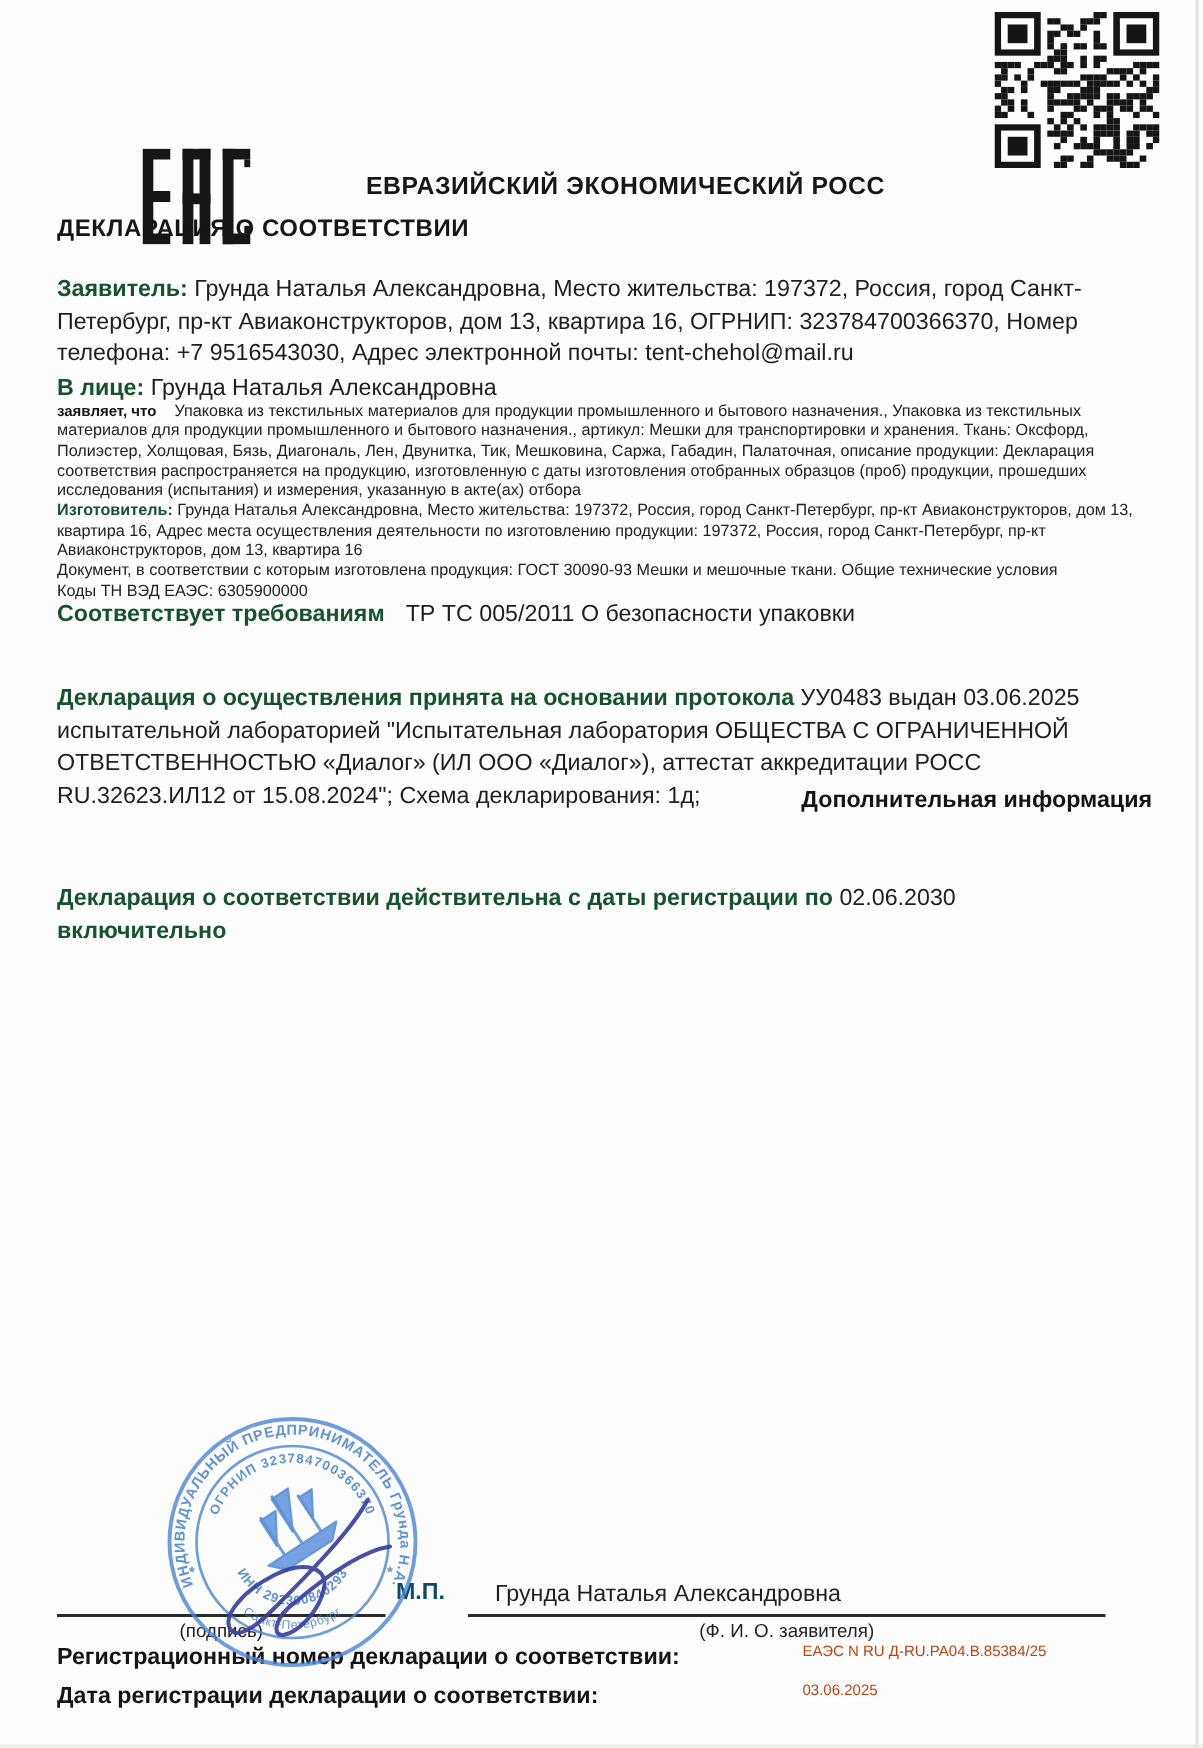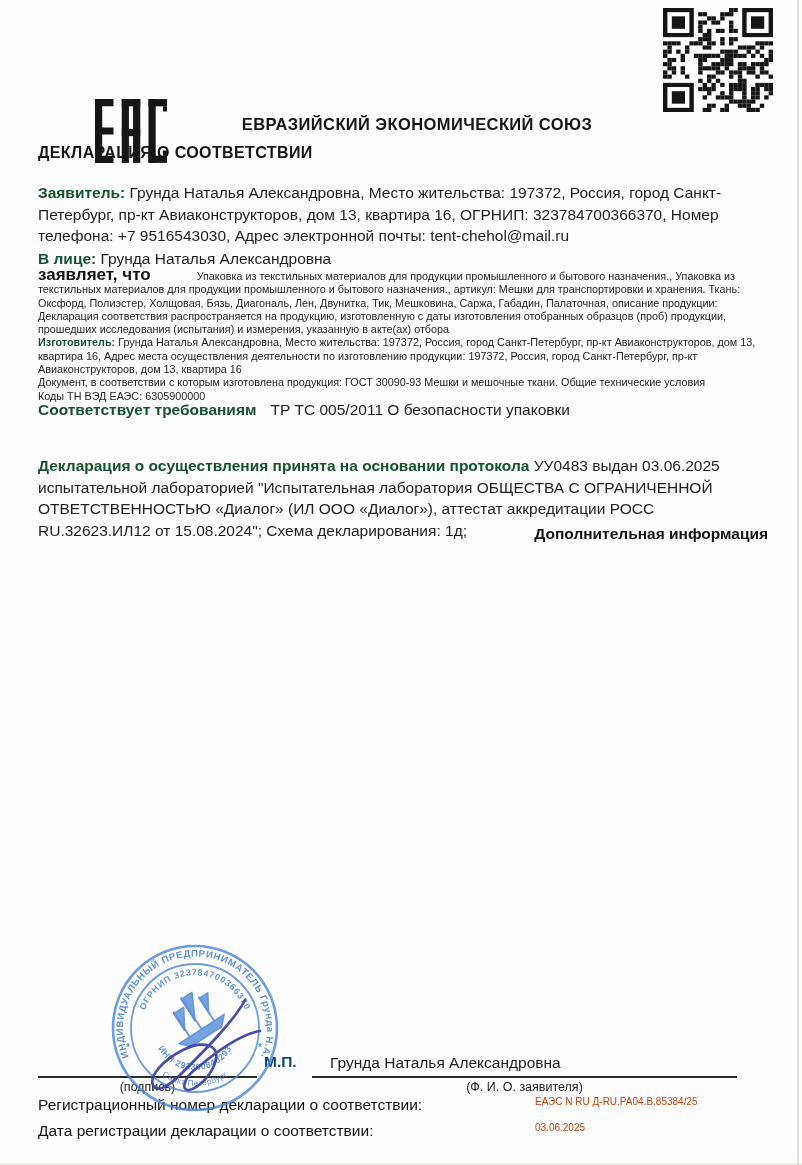--- a/index.html
+++ b/index.html
@@ -11,31 +11,31 @@
   .scan-edge-right{position:absolute;top:0;right:3px;width:2px;height:100%;background:#d8d4c8;opacity:.65;}
   .scan-edge-bottom{position:absolute;left:0;bottom:0;width:100%;height:2px;background:#e4e2da;opacity:.7;}
   .abs{position:absolute;}
   .b{font-weight:bold;color:#14532d;}
   .union-title{left:38px;top:115px;width:758px;text-align:center;font-weight:bold;font-size:16.5px;letter-spacing:.4px;color:#161616;}
   .doc-title{left:38px;top:144px;width:758px;text-align:left;font-weight:bold;font-size:16px;letter-spacing:.4px;color:#161616;}
   .body-text{font-size:15.5px;line-height:21.5px;}
   .applicant{left:38px;top:182px;width:730px;}
   .inperson{left:38px;top:248px;width:730px;}
   .smallblock{left:38px;top:268px;width:733px;font-size:10.8px;line-height:13.3px;color:#222;}
-  .smallblock .lead{font-size:17px;font-weight:bold;color:#141414;margin-right:46px;}
+  .smallblock .lead{font-size:10px;font-weight:bold;color:#141414;margin-right:12px;}
   .conformity{left:38px;top:399px;width:730px;}
   .conformity .val{margin-left:14px;}
   .basis{left:38px;top:455px;width:700px;}
   .addinfo{left:38px;top:525px;width:730px;font-weight:bold;font-size:15.5px;color:#141414;text-align:right;}
   .validity{left:38px;top:588px;width:700px;}
   .sig-line{height:0;border-top:2px solid #2b2b2b;}
   .caption{font-size:12.5px;color:#222;text-align:center;}
   .mp{left:264px;top:1053px;font-weight:bold;font-size:15.5px;color:#0c4a6e;}
   .name{left:330px;top:1054px;font-size:15.5px;}
-  .reg-label{font-weight:normal;font-size:15.5px;color:#141414;}
+  .reg-label{font-weight:bold;font-size:15.5px;color:#141414;}
   .reg-value{font-size:10px;color:#c2410c;margin-left:32px;}
   svg{display:block;}
   .stamp-wrap{pointer-events:none;}
 </style>
 </head>
 <body>
 
 <div class="page">
   <div class="scan-edge-right"></div>
   <div class="scan-edge-bottom"></div>
@@ -273,40 +273,41 @@
         <rect x="2" y="2" width="3" height="3" fill="#151515"></rect>
         <rect x="18" y="0" width="7" height="7" fill="#151515"></rect>
         <rect x="19" y="1" width="5" height="5" fill="#ffffff"></rect>
         <rect x="20" y="2" width="3" height="3" fill="#151515"></rect>
         <rect x="0" y="18" width="7" height="7" fill="#151515"></rect>
         <rect x="1" y="19" width="5" height="5" fill="#ffffff"></rect>
         <rect x="2" y="20" width="3" height="3" fill="#151515"></rect>
       </svg>
   </div>
 
-  <div class="abs union-title">ЕВРАЗИЙСКИЙ ЭКОНОМИЧЕСКИЙ СОЮЗ</div>
+  <div class="abs union-title">ЕВРАЗИЙСКИЙ ЭКОНОМИЧЕСКИЙ РОСС</div>
   <div class="abs doc-title">ДЕКЛАРАЦИЯ О СООТВЕТСТВИИ</div>
 
   <div class="abs applicant body-text"><span class="b">Заявитель:</span><span> Грунда Наталья Александровна, Место жительства: 197372, Россия, город Санкт-Петербург, пр-кт Авиаконструкторов, дом 13, квартира 16, ОГРНИП: 323784700366370, Номер телефона: +7 9516543030, Адрес электронной почты: tent-chehol@mail.ru</span></div>
 
   <div class="abs inperson body-text"><span class="b">В лице:</span><span> Грунда Наталья Александровна</span></div>
 
   <div class="abs smallblock">
     <div><span class="lead">заявляет, что</span><span>Упаковка из текстильных материалов для продукции промышленного и бытового назначения., Упаковка из текстильных материалов для продукции промышленного и бытового назначения., артикул: Мешки для транспортировки и хранения. Ткань: Оксфорд, Полиэстер, Холщовая, Бязь, Диагональ, Лен, Двунитка, Тик, Мешковина, Саржа, Габадин, Палаточная, описание продукции: Декларация соответствия распространяется на продукцию, изготовленную с даты изготовления отобранных образцов (проб) продукции, прошедших исследования (испытания) и измерения, указанную в акте(ах) отбора</span></div>
     <div><span class="b" style="font-size:10.8px;">Изготовитель:</span><span> Грунда Наталья Александровна, Место жительства: 197372, Россия, город Санкт-Петербург, пр-кт Авиаконструкторов, дом 13, квартира 16, Адрес места осуществления деятельности по изготовлению продукции: 197372, Россия, город Санкт-Петербург, пр-кт Авиаконструкторов, дом 13, квартира 16</span></div>
     <div>Документ, в соответствии с которым изготовлена продукция: ГОСТ 30090-93 Мешки и мешочные ткани. Общие технические условия</div>
     <div>Коды ТН ВЭД ЕАЭС: 6305900000</div>
   </div>
 
   <div class="abs conformity body-text"><span class="b">Соответствует требованиям</span><span class="val">ТР ТС 005/2011 О безопасности упаковки</span></div>
 
   <div class="abs basis body-text"><span class="b">Декларация о осуществления принята на основании протокола</span><span> УУ0483 выдан 03.06.2025 испытательной лабораторией "Испытательная лаборатория ОБЩЕСТВА С ОГРАНИЧЕННОЙ ОТВЕТСТВЕННОСТЬЮ «Диалог» (ИЛ ООО «Диалог»), аттестат аккредитации РОСС RU.32623.ИЛ12 от 15.08.2024"; Схема декларирования: 1д;</span></div>
 
   <div class="abs addinfo">Дополнительная информация</div>
 
+  <div class="abs validity body-text"><span class="b">Декларация о соответствии действительна с даты регистрации по</span><span> 02.06.2030 </span><span class="b">включительно</span></div>
 
   <div class="abs sig-line" style="left:38px;top:1076px;width:219px;"></div>
   <div class="abs caption" style="left:38px;top:1080px;width:219px;">(подпись)</div>
   <div class="abs mp">М.П.</div>
   <div class="abs name">Грунда Наталья Александровна</div>
   <div class="abs sig-line" style="left:312px;top:1076px;width:425px;"></div>
   <div class="abs caption" style="left:312px;top:1080px;width:425px;">(Ф. И. О. заявителя)</div>
 
   <div class="abs reg-label" style="left:38px;top:1096px;">Регистрационный номер декларации о соответствии:</div>
   <div class="abs reg-value" style="left:503px;top:1096px;">ЕАЭС N RU Д-RU.РА04.В.85384/25</div>

